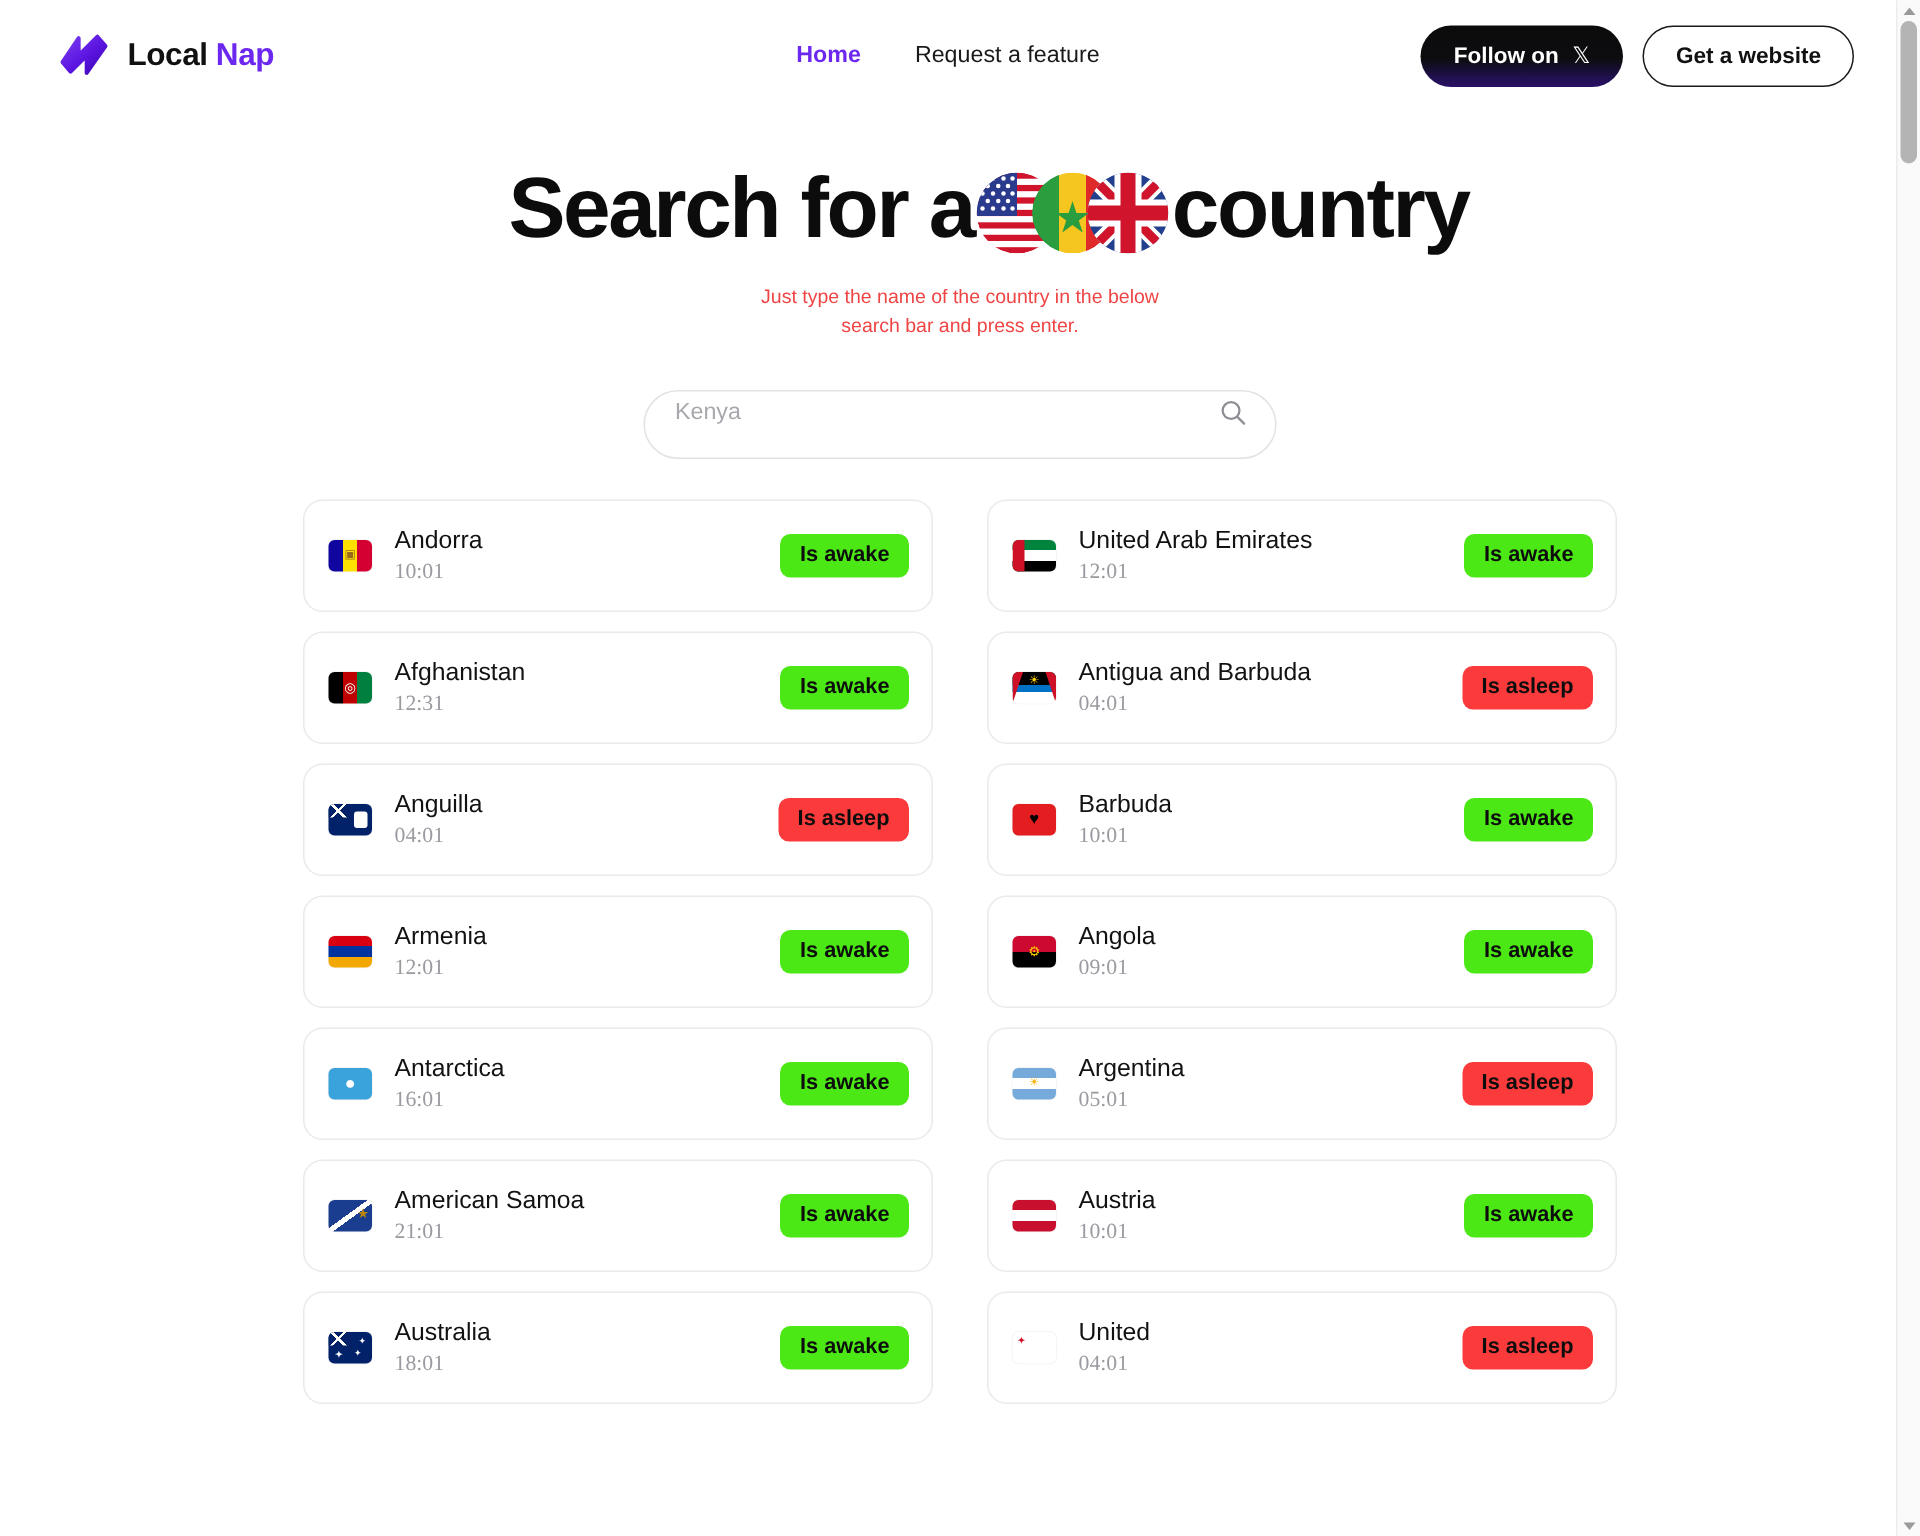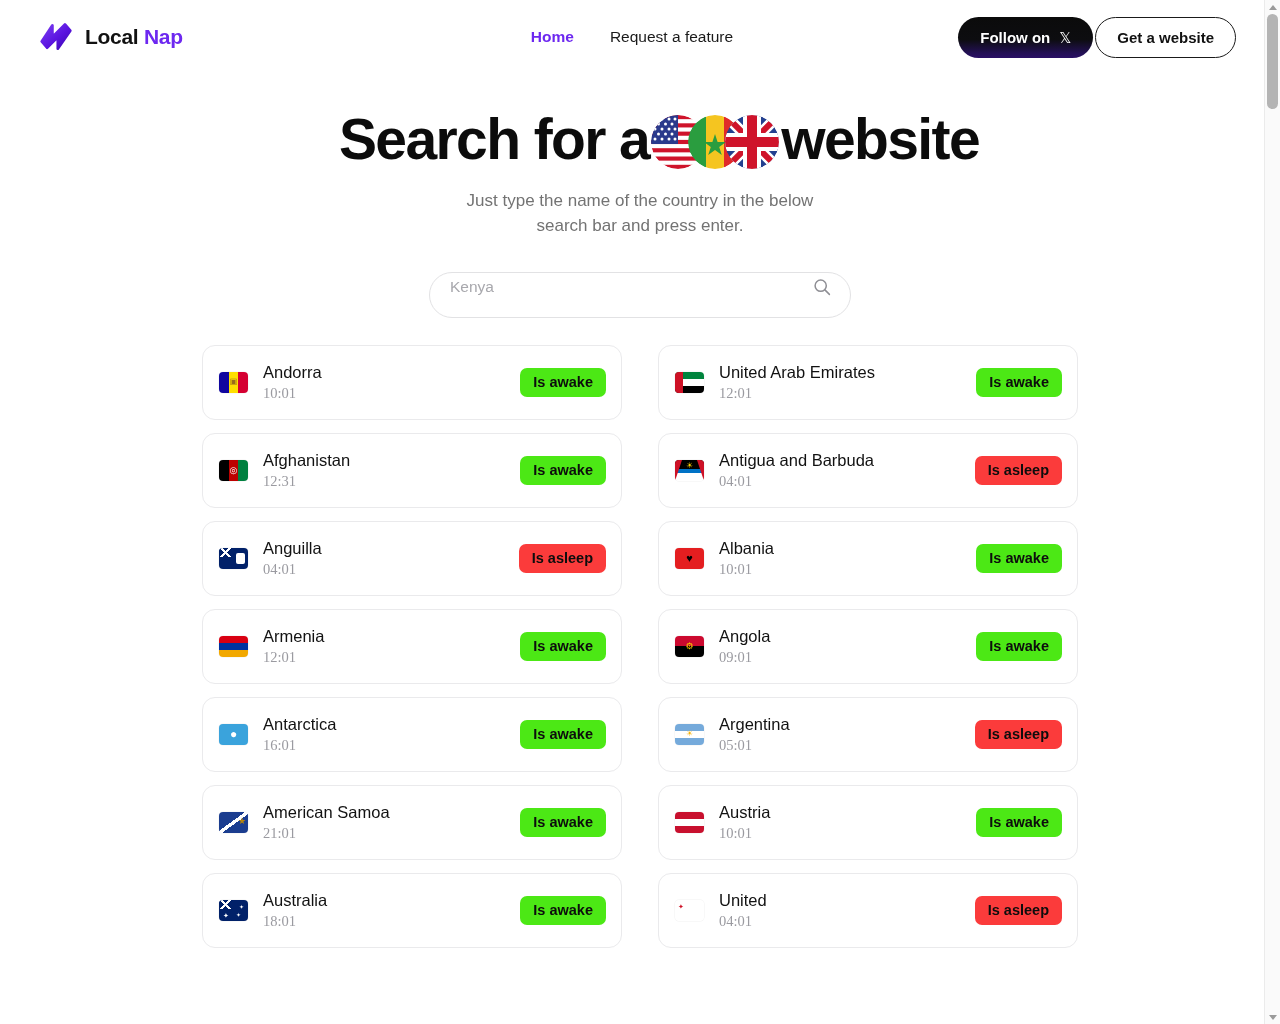--- a/index.html
+++ b/index.html
@@ -99,21 +99,21 @@
     text-decoration: none;
     font-weight: 500;
     white-space: nowrap;
   }
   .nav a.active { color: #6d28f0; font-weight: 600; }
 
   .header-actions {
     margin-left: auto;
     display: flex;
     align-items: flex-end;
-    gap: 2px;
+    gap: 13px;
   }
 
   .btn-follow {
     display: flex;
     align-items: center;
     gap: 9px;
     height: 41px;
     padding: 0 22px;
     border-radius: 22px;
     border: none;
@@ -172,23 +172,23 @@
   .flag-stack .circ {
     width: 54px; height: 54px;
     border-radius: 50%;
     overflow: hidden;
     display: block;
   }
   .flag-stack .circ + .circ { margin-left: -17px; }
 
   .hero-sub {
     margin-top: 18px;
-    font-size: 17px;
+    font-size: 13px;
     line-height: 1.5;
-    color: #737373;
+    color: #ef4444;
   }
 
   
   .search-wrap {
     margin: 33px auto 0;
     width: 422px;
     height: 46px;
     border: 1px solid #e2e2e4;
     border-radius: 23px;
     display: flex;
@@ -376,21 +376,21 @@
             <g clip-path="url(#cUK)">
               <rect width="54" height="54" fill="#23408f"></rect>
               <path d="M0 0 L54 54 M54 0 L0 54" stroke="#fff" stroke-width="11"></path>
               <path d="M0 0 L54 54 M54 0 L0 54" stroke="#cf142b" stroke-width="6"></path>
               <path d="M27 0 v54 M0 27 h54" stroke="#fff" stroke-width="18"></path>
               <path d="M27 0 v54 M0 27 h54" stroke="#cf142b" stroke-width="10"></path>
             </g>
           </svg>
         </span>
       </span>
-      <span>website</span>
+      <span>country</span>
     </h1>
 
     <p class="hero-sub">
       <span>Just type the name of the country in the below</span><br>
       <span>search bar and press enter.</span>
     </p>
 
     <div class="search-wrap">
       <input class="search-input" type="text" placeholder="Kenya" style="">
       <button class="search-icon-btn">
@@ -455,21 +455,21 @@
           <div class="card-name">Anguilla</div>
           <div class="card-time">04:01</div>
         </div>
         <span class="badge asleep" style="background: rgb(251, 59, 59);">Is asleep</span>
       </div>
       <div class="card">
         <span class="card-flag" style="position: relative; background: rgb(228, 30, 32);">
           <span style="position:absolute;inset:0;display:flex;align-items:center;justify-content:center;color:#000;font-size:11px;line-height:1">♥</span>
         </span>
         <div class="card-info">
-          <div class="card-name">Albania</div>
+          <div class="card-name">Barbuda</div>
           <div class="card-time">10:01</div>
         </div>
         <span class="badge awake" style="background: rgb(76, 232, 21);">Is awake</span>
       </div>
       <div class="card">
         <span class="card-flag" style="position: relative; background: linear-gradient(rgb(217, 0, 18) 0px, rgb(217, 0, 18) 33.3%, rgb(0, 51, 160) 33.3%, rgb(0, 51, 160) 66.6%, rgb(242, 168, 0) 66.6%, rgb(242, 168, 0) 100%);"></span>
         <div class="card-info">
           <div class="card-name">Armenia</div>
           <div class="card-time">12:01</div>
         </div>

